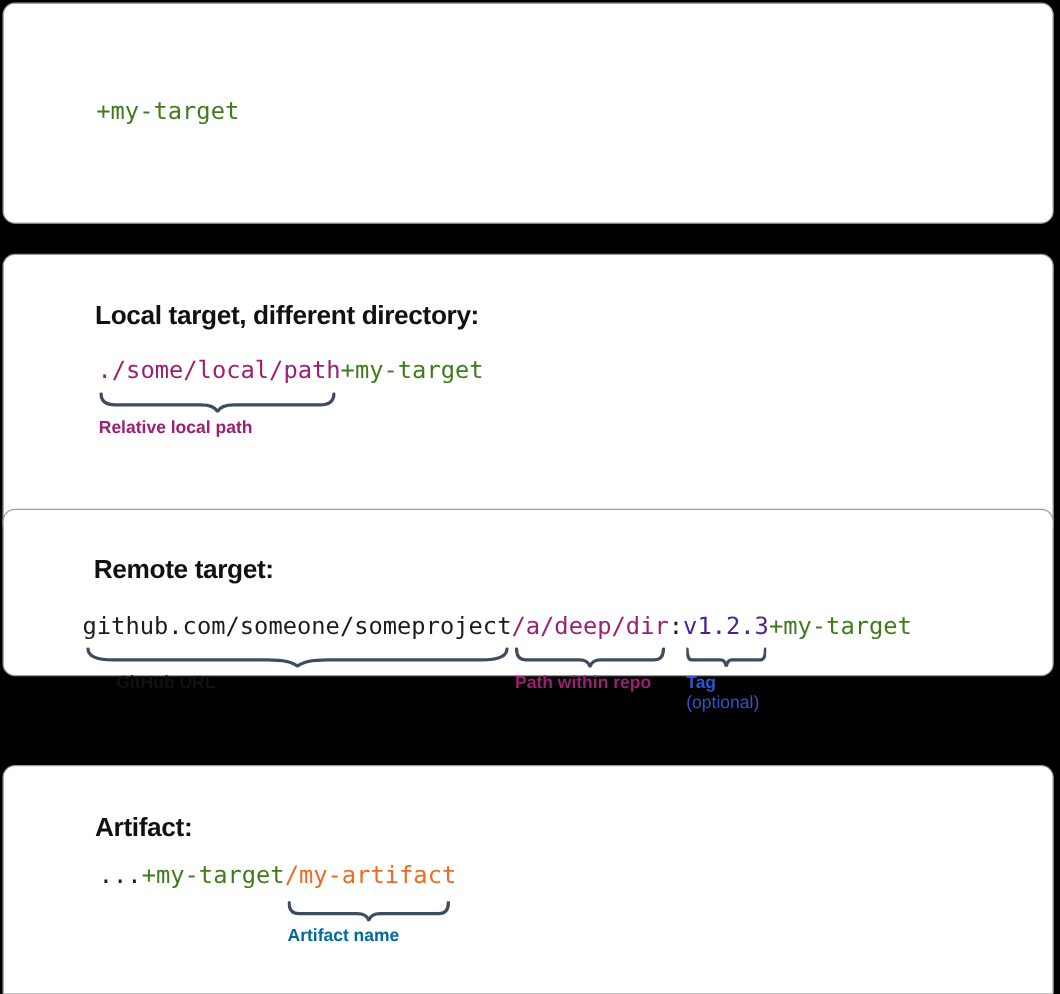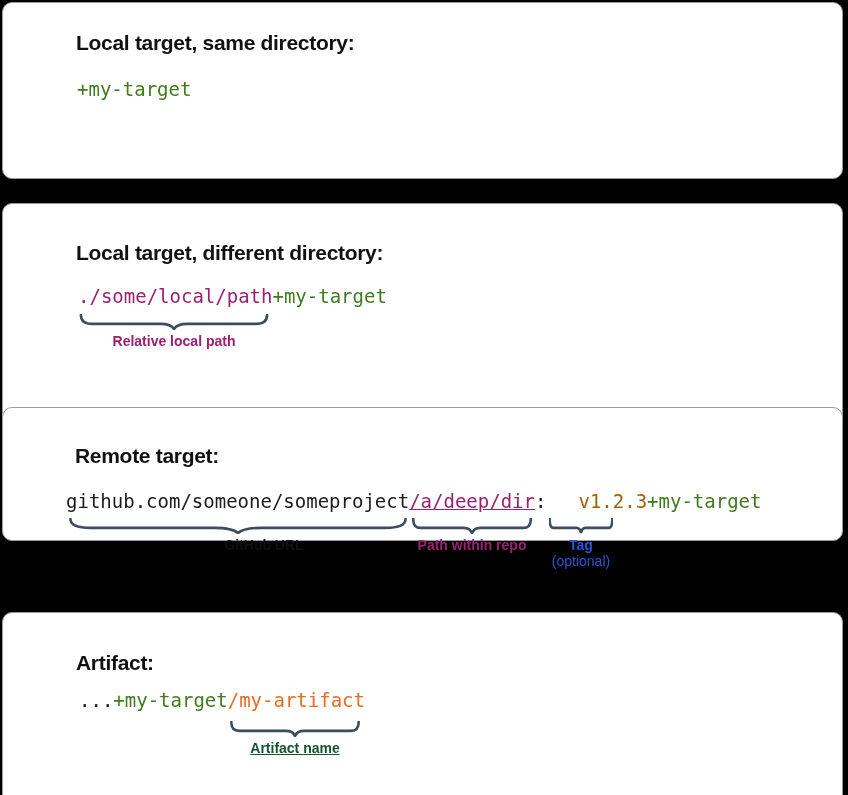--- a/index.html
+++ b/index.html
@@ -19,53 +19,52 @@
   #p3 .title{left:72px;top:36px}
   #p4 .title{left:73px;top:38px}
 
   .code{position:absolute;font:19px/1.1 "DejaVu Sans Mono",monospace;
         white-space:pre;color:#1c1c1c;text-align:right;}
   #p1 .code{left:74px;top:76px}
   #p2 .code{left:75px;top:82px}
   #p3 .code{left:63px;top:83px}
   #p4 .code{left:76px;top:77px}
 
-  .anno{position:absolute;text-align:center;}
+  .anno{position:absolute;}
   .anno .brace{display:block;width:100%;height:16px;}
   .alabel{margin-top:3px;font:bold 14px/1.15 "Liberation Sans",sans-serif;}
   .asub{font:14px/1.15 "Liberation Sans",sans-serif;}
   #p2 .anno{left:76px;top:110px;width:190px}
   #p3 .anno-1{left:64px;top:110px;width:342px}
   #p3 .anno-1 .alabel{transform:translateX(26px)}
   #p3 .anno-2{left:409px;top:110px;width:120px}
   #p3 .anno-3{left:546px;top:110px;width:64px}
   #p4 .anno{left:227px;top:108px;width:130px}
 </style>
 </head>
 <body>
 
 <section class="panel" id="p1">
-  <h2 class="title">Local target, same directory:</h2>
   <div class="code"><span style="color: rgb(65, 123, 29);">+my-target</span></div>
 </section>
 
 <section class="panel" id="p2">
   <h2 class="title">Local target, different directory:</h2>
   <div class="code"><span style="color: rgb(156, 32, 113);">./some/local/path</span><span style="color: rgb(65, 123, 29);">+my-target</span></div>
   <div class="anno">
     <svg class="brace" viewBox="0 0 200 17" preserveAspectRatio="none" aria-hidden="true">
       <path d="M2,1 C2,7.5 6,10.5 14,10.5 L86,10.5 C94,10.5 98,12.5 100,16 C102,12.5 106,10.5 114,10.5 L186,10.5 C194,10.5 198,7.5 198,1" fill="none" stroke-width="2.6" stroke-linecap="round" vector-effect="non-scaling-stroke" stroke="#3c4d5f"></path>
     </svg>
     <div class="alabel" style="color: rgb(156, 32, 113);">Relative local path</div>
   </div>
 </section>
 
 <section class="panel" id="p3">
   <h2 class="title">Remote target:</h2>
-  <div class="code"><span style="color: rgb(28, 28, 28);">github.com/someone/someproject</span><span style="color: rgb(156, 32, 113); text-decoration: underline;">/a/deep/dir</span><span style="color: rgb(28, 28, 28);">:</span><span style="color: #a16207; margin-left: 32px;">v1.2.3</span><span style="color: rgb(65, 123, 29);">+my-target</span></div>
+  <div class="code"><span style="color: rgb(28, 28, 28);">github.com/someone/someproject</span><span style="color: rgb(156, 32, 113);">/a/deep/dir</span><span style="color: rgb(28, 28, 28);">:</span><span style="color: #4c1d95;">v1.2.3</span><span style="color: rgb(65, 123, 29);">+my-target</span></div>
   <div class="anno anno-1">
     <svg class="brace" viewBox="0 0 200 17" preserveAspectRatio="none" aria-hidden="true">
       <path d="M2,1 C2,7.5 6,10.5 14,10.5 L86,10.5 C94,10.5 98,12.5 100,16 C102,12.5 106,10.5 114,10.5 L186,10.5 C194,10.5 198,7.5 198,1" fill="none" stroke-width="2.6" stroke-linecap="round" vector-effect="non-scaling-stroke" stroke="#3c4d5f"></path>
     </svg>
     <div class="alabel" style="color: rgb(17, 17, 17);">GitHub URL</div>
   </div>
   <div class="anno anno-2">
     <svg class="brace" viewBox="0 0 200 17" preserveAspectRatio="none" aria-hidden="true">
       <path d="M2,1 C2,7.5 6,10.5 14,10.5 L86,10.5 C94,10.5 98,12.5 100,16 C102,12.5 106,10.5 114,10.5 L186,10.5 C194,10.5 198,7.5 198,1" fill="none" stroke-width="2.6" stroke-linecap="round" vector-effect="non-scaling-stroke" stroke="#3c4d5f"></path>
     </svg>
@@ -80,15 +79,15 @@
   </div>
 </section>
 
 <section class="panel" id="p4">
   <h2 class="title">Artifact:</h2>
   <div class="code"><span style="color: rgb(28, 28, 28);">...</span><span style="color: rgb(65, 123, 29);">+my-target</span><span style="color: rgb(237, 106, 30);">/my-artifact</span></div>
   <div class="anno">
     <svg class="brace" viewBox="0 0 200 17" preserveAspectRatio="none" aria-hidden="true">
       <path d="M2,1 C2,7.5 6,10.5 14,10.5 L86,10.5 C94,10.5 98,12.5 100,16 C102,12.5 106,10.5 114,10.5 L186,10.5 C194,10.5 198,7.5 198,1" fill="none" stroke-width="2.6" stroke-linecap="round" vector-effect="non-scaling-stroke" stroke="#3c4d5f"></path>
     </svg>
-    <div class="alabel" style="color: #14532d; text-decoration: underline;">Artifact name</div>
+    <div class="alabel" style="color: #0369a1;">Artifact name</div>
   </div>
 </section>
 
 </body></html>

